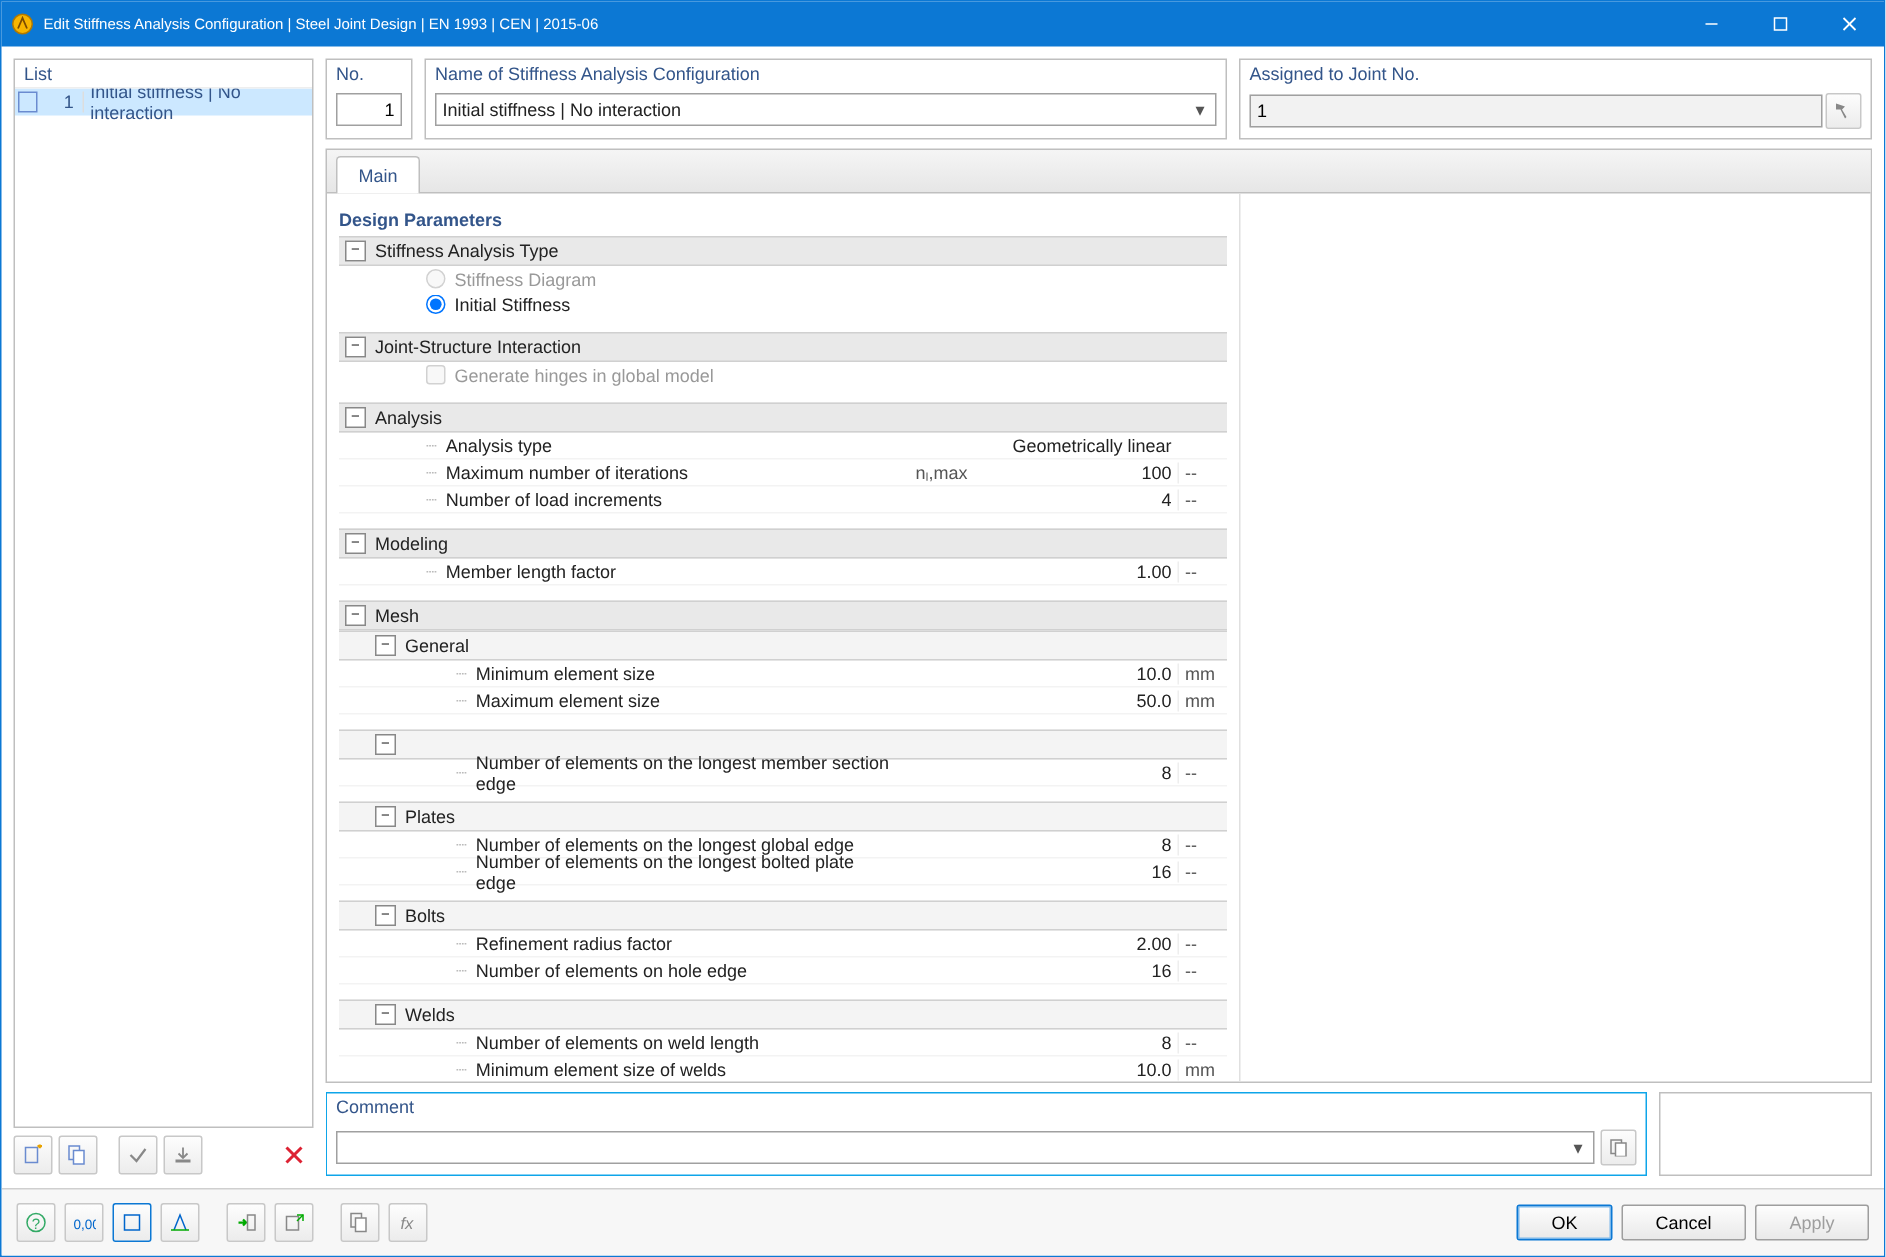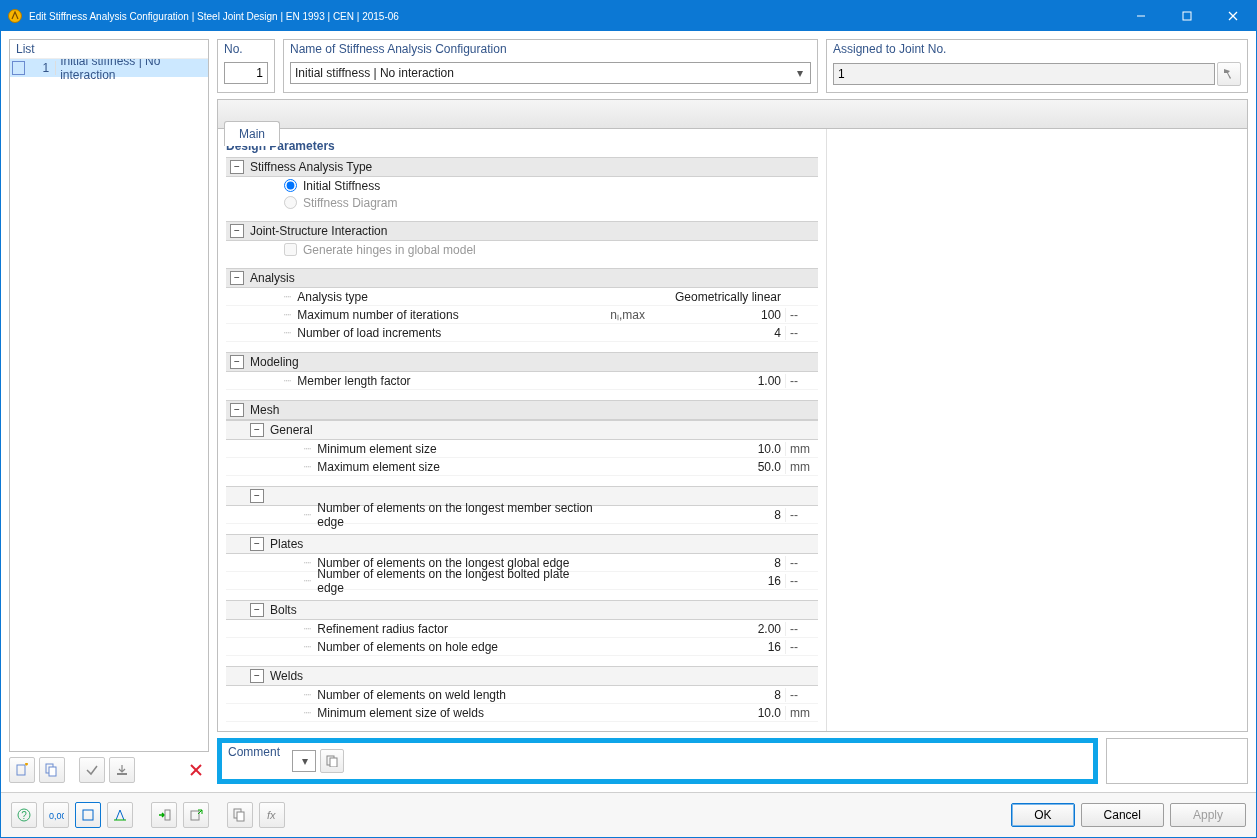--- a/index.html
+++ b/index.html
@@ -30,21 +30,21 @@
 .text-input,.combo{height:22px;border:1px solid #a0a0a0;background:#fff;box-sizing:border-box;padding:0 4px;font-family:inherit;font-size:12px}
 .combo{display:flex;align-items:center;justify-content:space-between;padding-right:2px}
 .combo .arrow{width:16px;text-align:center;color:#555}
 .no-box{width:56px}
 .name-box{flex:1}
 .assigned-box{width:420px}
 .assigned-input-wrap{display:flex;align-items:center;gap:2px}
 .pick-btn{width:22px;height:22px;border:1px solid #c8c8c8;background:linear-gradient(#fdfdfd,#ececec);display:flex;align-items:center;justify-content:center;border-radius:2px}
 .tabs-area{border:1px solid #bfbfbf;flex:1;display:flex;flex-direction:column;min-height:0;background:#fff}
 .tab-strip{height:28px;display:flex;align-items:flex-end;background:linear-gradient(#f5f5f5,#e6e6e6);border-bottom:1px solid #bfbfbf;padding-left:6px}
-.tab{padding:5px 14px;border:1px solid #bfbfbf;border-bottom:none;background:#fff;position:relative;top:18px;border-radius:3px 3px 0 0;color:#33558a}
+.tab{padding:5px 14px;border:1px solid #bfbfbf;border-bottom:none;background:#fff;position:relative;top:1px;border-radius:3px 3px 0 0;color:#33558a}
 .tab-content{flex:1;display:flex;min-height:0}
 .params-col{flex:1;padding:6px 8px;overflow:auto}
 .side-col{width:420px;border-left:1px solid #e0e0e0}
 .section-title{color:#33558a;font-weight:600;padding:4px 0}
 .tree{font-size:12px}
 .group-head{display:flex;align-items:center;background:#e9e9e9;border-top:1px solid #d0d0d0;border-bottom:1px solid #d0d0d0;height:18px}
 .group-head.sub{background:#f4f4f4}
 .exp{width:12px;height:12px;border:1px solid #888;display:flex;align-items:center;justify-content:center;font-size:10px;line-height:10px;margin:0 6px 0 4px;background:#fff;flex-shrink:0}
 .group-head .label{flex:1}
 .rows{}
@@ -52,21 +52,21 @@
 .row .ind{display:inline-block}
 .row .dots{color:#bbb;padding:0 4px 0 0;font-family:monospace}
 .row .label{flex:1;padding-left:2px}
 .row .sym{width:50px;text-align:right;padding-right:6px;color:#555}
 .row .val{width:130px;text-align:right;padding-right:4px}
 .row .unit{width:28px;padding-left:4px;color:#555;border-left:1px solid #eee}
 .radio-row,.check-row{display:flex;align-items:center;height:17px}
 .radio-row input,.check-row input{margin:0 6px 0 0}
 .radio-row.disabled,.check-row.disabled{color:#999}
 .comment-area{display:flex;gap:8px}
-.comment-box{border:5px solid #0ea5e9;flex:1;display:flex;flex-direction:row}
+.comment-box{border:1px solid #0ea5e9;flex:1;display:flex;flex-direction:column}
 .comment-side{width:140px;border:1px solid #bfbfbf}
 .comment-body{display:flex;align-items:center;padding:6px;gap:4px}
 .footer{height:44px;border-top:1px solid #cfcfcf;display:flex;align-items:center;padding:0 10px;gap:6px;flex-shrink:0;background:#f7f7f7}
 .btn{height:24px;padding:0 22px;border:1px solid #9e9e9e;background:linear-gradient(#fdfdfd,#e9e9e9);border-radius:2px;font-family:inherit;font-size:12px}
 .btn.primary{border:1px solid #0c78d4;box-shadow:0 0 0 1px #7ab7ea inset}
 .btn.disabled{color:#9e9e9e}
 .ind2{width:58px}
 .ind3{width:78px}
 svg{display:block}
 .assigned-box .text-input{background:#f2f2f2}
@@ -185,29 +185,29 @@
         <div class="tab-content">
           <div class="params-col">
             <div class="section-title">Design Parameters</div>
             <div class="tree">
 
               <div class="group-head">
                   <span class="exp">−</span>
                   <span class="label">Stiffness Analysis Type</span>
                 </div>
               <div class="rows">
+                <div class="radio-row disabled">
+                    <span class="ind ind2"></span>
+                    <input type="radio" disabled="" style="">
+                    <span>Stiffness Diagram</span>
+                  </div>
                 <div class="radio-row">
                     <span class="ind ind2"></span>
                     <input type="radio" checked="" style="">
                     <span>Initial Stiffness</span>
-                  </div>
-                <div class="radio-row disabled">
-                    <span class="ind ind2"></span>
-                    <input type="radio" disabled="" style="">
-                    <span>Stiffness Diagram</span>
                   </div>
               </div>
               <div style="height:10px"></div>
 
               <div class="group-head">
                   <span class="exp">−</span>
                   <span class="label">Joint-Structure Interaction</span>
                 </div>
               <div class="rows">
                 <div class="check-row disabled">

